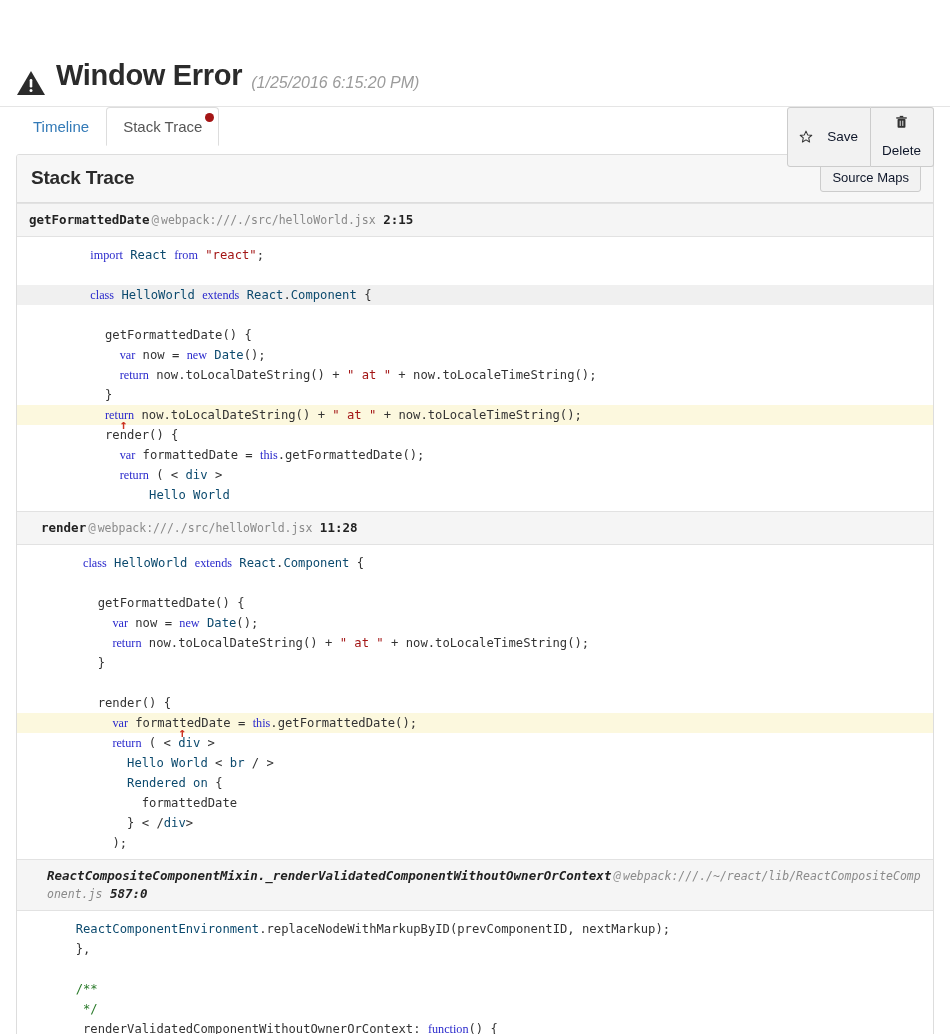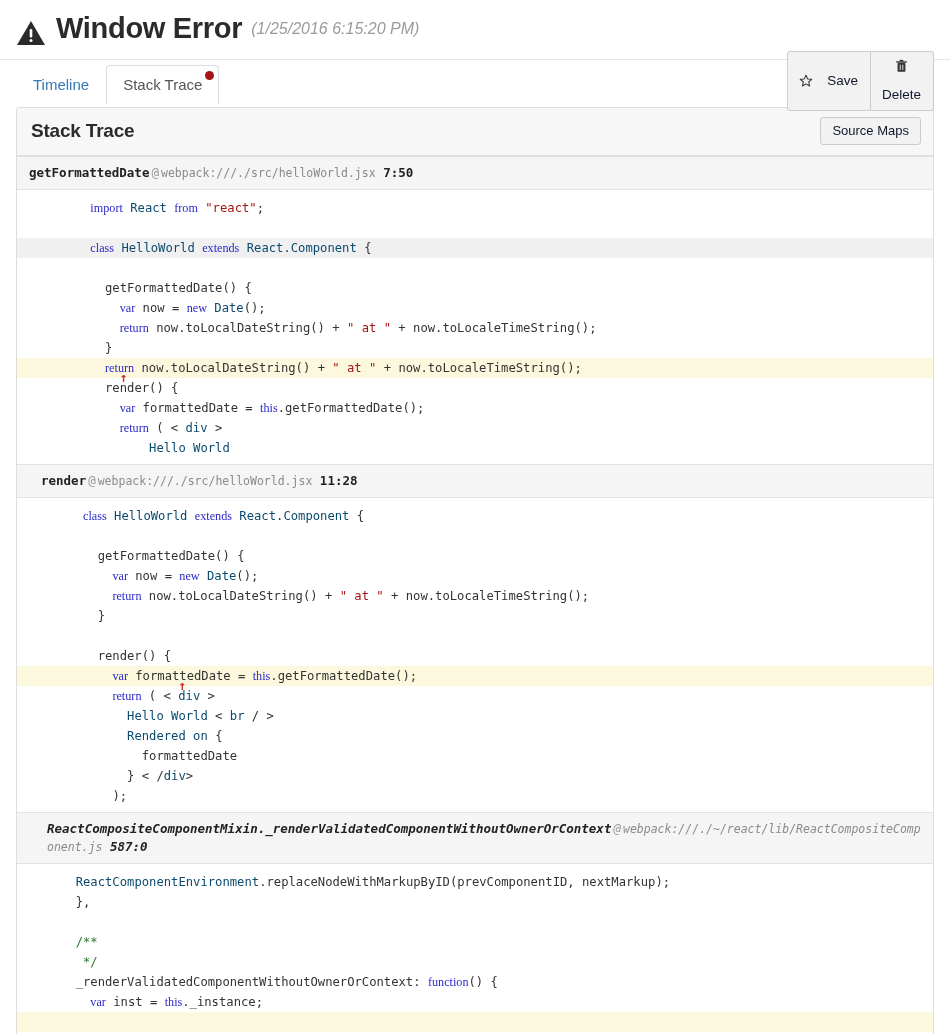--- a/index.html
+++ b/index.html
@@ -10,22 +10,23 @@
     font-family: "Liberation Sans", sans-serif;
     color: #333333;
     overflow: hidden;
   }
   .page { width: 950px; height: 1034px; position: relative; overflow: hidden; }
 
   
   .page-header {
     padding: 12px 16px 14px 16px;
     display: flex;
-    align-items: center;
+    align-items: flex-end;
     border-bottom: 1px solid #e5e5e5;
+    margin-top: 47px;
   }
   .warn-icon {
     width: 30px; height: 26px;
     margin-right: 10px;
     position: relative;
     top: 4px;
     flex: 0 0 auto;
   }
   .page-title {
     font-size: 29px;
@@ -41,21 +42,21 @@
     white-space: nowrap;
     font-style: italic;
   }
 
   
   .tabs-row {
     position: relative;
     height: 47px;
     padding: 0 16px;
     display: flex;
-    align-items: center;
+    align-items: flex-start;
   }
   .tabs {
     display: flex;
     align-items: flex-end;
     position: relative;
     z-index: 2;
   }
   .tab {
     position: relative;
     padding: 10px 16px 9px 16px;
@@ -240,21 +241,21 @@
   </div>
 
   <div class="panel">
     <div class="panel-head">
       <span class="panel-title">Stack Trace</span>
       <div class="btn">
         <span>Source Maps</span>
       </div>
     </div>
     <div id="frames-container">
-        <div class="frame-head indent-0"><span class="fn-name">getFormattedDate</span><span class="at-sym">@</span><span class="frame-url">webpack:///./src/helloWorld.jsx</span> <span class="frame-pos">7:50</span></div>
+        <div class="frame-head indent-0"><span class="fn-name">getFormattedDate</span><span class="at-sym">@</span><span class="frame-url">webpack:///./src/helloWorld.jsx</span> <span class="frame-pos">2:15</span></div>
         <div class="code-block">
           <div class="code-line">    <span class="k">import</span> <span class="kp">React</span> <span class="k">from</span> <span class="s">"react"</span><span class="pl">;</span></div>
           <div class="code-line">&nbsp;</div>
           <div class="code-line stripe">    <span class="k">class</span> <span class="kp">HelloWorld</span> <span class="k">extends</span> <span class="kp">React</span><span class="pl">.</span><span class="kp">Component</span> <span class="pl">{</span></div>
           <div class="code-line">&nbsp;</div>
           <div class="code-line">      <span class="pl">getFormattedDate</span><span class="pl">()</span> <span class="pl">{</span></div>
           <div class="code-line">        <span class="k">var</span> <span class="pl">now</span> <span class="pl">=</span> <span class="k">new</span> <span class="kp">Date</span><span class="pl">();</span></div>
           <div class="code-line">        <span class="k">return</span> <span class="pl">now</span><span class="pl">.</span><span class="pl">toLocalDateString</span><span class="pl">()</span> <span class="pl">+</span> <span class="s">" at "</span> <span class="pl">+</span> <span class="pl">now</span><span class="pl">.</span><span class="pl">toLocaleTimeString</span><span class="pl">();</span></div>
           <div class="code-line">      <span class="pl">}</span></div>
           <div class="code-line hl">      <span class="k">return</span> <span class="pl">now</span><span class="pl">.</span><span class="pl">toLocalDateString</span><span class="pl">()</span> <span class="pl">+</span> <span class="s">" at "</span> <span class="pl">+</span> <span class="pl">now</span><span class="pl">.</span><span class="pl">toLocaleTimeString</span><span class="pl">();</span></div>

